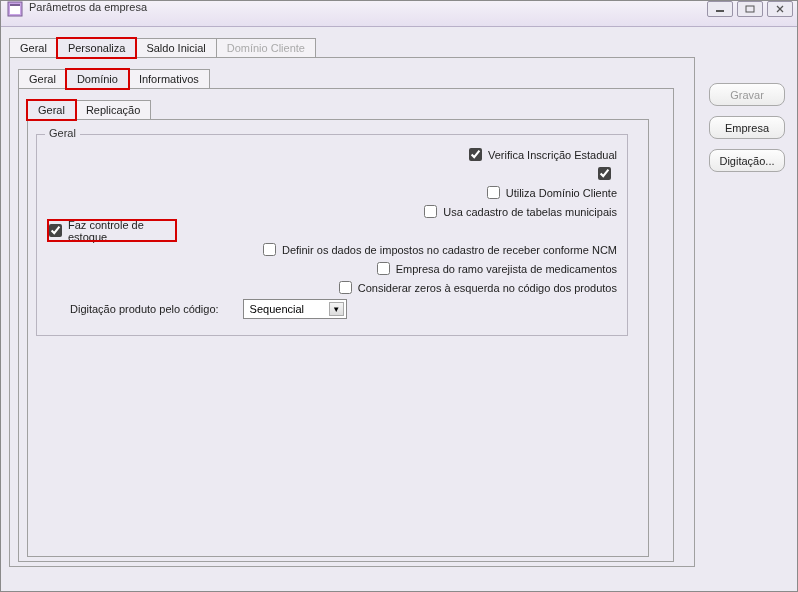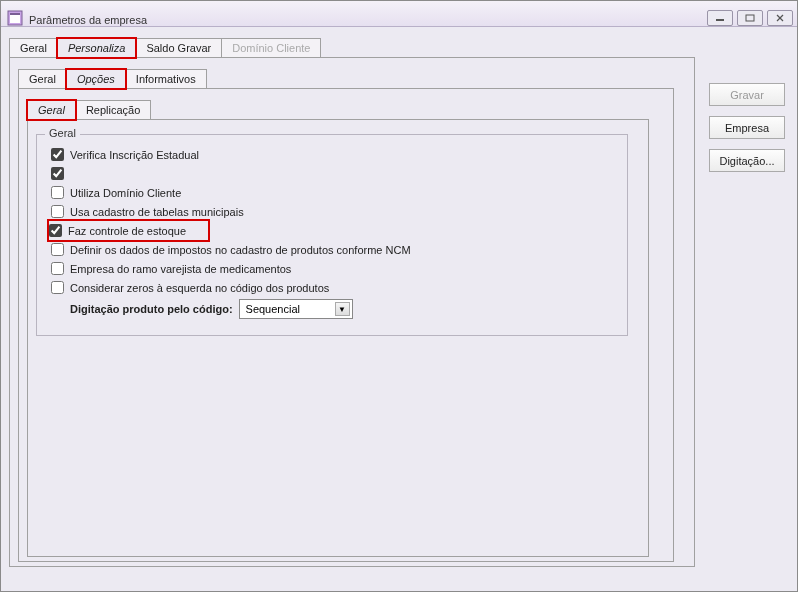--- a/index.html
+++ b/index.html
@@ -11,21 +11,21 @@
     width: 798px;
     height: 592px;
     overflow: hidden;
     border: 1px solid #8a8a8a;
   }
   .titlebar {
     height: 26px;
     background: linear-gradient(#f4f1f8, #e6e0f0);
     border-bottom: 1px solid #b8b0c8;
     display: flex;
-    align-items: flex-end;
+    align-items: flex-start;
     padding: 0 4px 0 6px;
   }
   .titlebar .app-icon {
     width: 16px; height: 16px;
     margin-right: 6px;
     display: inline-block;
   }
   .titlebar .title {
     color: #333;
     flex: 1;
@@ -55,21 +55,21 @@
     right: 12px;
     width: 76px;
     display: flex;
     flex-direction: column;
     gap: 10px;
   }
   .btn {
     height: 23px;
     background: linear-gradient(#fdfdfd,#ececec);
     border: 1px solid #aaa;
-    border-radius: 0;
+    border-radius: 8px;
     font: 11px Tahoma, sans-serif;
     cursor: pointer;
     color: #222;
   }
   .btn:disabled { color: #999; cursor: default; }
   
   .tabstrip {
     display: flex;
     align-items: flex-end;
     position: relative;
@@ -83,21 +83,20 @@
     margin-right: -1px;
     position: relative;
     cursor: pointer;
     color: #222;
   }
   .tab.active {
     background: #eceaf2;
     z-index: 2;
     border-bottom: 1px solid #eceaf2;
     margin-bottom: -1px;
-    font-style: italic;
   }
   .tab.disabled { color: #aaa; cursor: default; margin-top: 20px; }
   .tab.highlight {
     outline: 2px solid #d50000;
     outline-offset: -1px;
     z-index: 5;
   }
   .tabbody {
     border: 1px solid #a0a0a0;
     background: #eceaf2;
@@ -119,48 +118,50 @@
     position: absolute;
     top: -8px; left: 8px;
     background: #eceaf2;
     padding: 0 4px;
     color: #333;
   }
   .row {
     display: flex;
     align-items: center;
     height: 19px;
-    margin: 0 0 0 0;
+    margin: 0 0 0 12px;
+    justify-content: flex-end;
   }
   .row input[type=checkbox] {
     width: 13px; height: 13px;
     margin: 0 6px 0 0;
     accent-color: #444;
   }
   .row label { color: #222; cursor: pointer; }
   .row.highlight {
     outline: 2px solid #d50000;
     outline-offset: 0px;
     padding: 0 4px 0 0;
     margin-left: -2px;
-    width: 159px;
+    width: 126px;
   }
   .dropdown-row {
     display: flex; align-items: center;
     margin-top: 2px;
   }
-  .dropdown-row label { margin-right: 6px; margin-left:19px; color:#222;font-weight:bold; }
+  .dropdown-row label { margin-right: 6px; margin-left:19px; color:#222; }
   .dropdown {
-    width: 114px; height: 20px;
+    width: 104px; height: 20px;
     border: 1px solid #888;
     background: #fff;
     display: flex; align-items: center;
     padding: 0 0 0 6px;
     position: relative;
     cursor: pointer;
+    margin-left: 18px;
   }
   .dropdown .arrow {
     position: absolute; right: 2px; top: 2px;
     width: 15px; height: 14px;
     background: linear-gradient(#f5f5f5,#ddd);
     border: 1px solid #aaa;
     display: flex; align-items: center; justify-content: center;
     font-size: 8px;
   }
 </style>
@@ -200,28 +201,28 @@
 
   <div class="side-btns">
     <button class="btn" disabled="">Gravar</button>
     <button class="btn">Empresa</button>
     <button class="btn">Digitação...</button>
   </div>
 
   <div class="tabstrip">
     <div class="tab">Geral</div>
     <div class="tab active highlight">Personaliza</div>
-    <div class="tab">Saldo Gravar</div>
+    <div class="tab">Saldo Inicial</div>
     <div class="tab disabled">Domínio Cliente</div>
   </div>
   <div class="tabbody outer-body">
 
     <div class="tabstrip">
       <div class="tab">Geral</div>
-      <div class="tab active highlight">Opções</div>
+      <div class="tab active highlight">Domínio</div>
       <div class="tab">Informativos</div>
     </div>
     <div class="tabbody mid-body">
 
       <div class="tabstrip">
         <div class="tab active highlight">Geral</div>
         <div class="tab">Replicação</div>
       </div>
       <div class="tabbody inner-body">
 
@@ -242,21 +243,21 @@
           <div class="row">
             <input type="checkbox" style="">
             <label>Usa cadastro de tabelas municipais</label>
           </div>
           <div class="row highlight">
             <input type="checkbox" checked="" style="">
             <label>Faz controle de estoque</label>
           </div>
           <div class="row">
             <input type="checkbox" style="">
-            <label>Definir os dados de impostos no cadastro de produtos conforme NCM</label>
+            <label>Definir os dados de impostos no cadastro de receber conforme NCM</label>
           </div>
           <div class="row">
             <input type="checkbox" style="">
             <label>Empresa do ramo varejista de medicamentos</label>
           </div>
           <div class="row">
             <input type="checkbox" style="">
             <label>Considerar zeros à esquerda no código dos produtos</label>
           </div>
 

